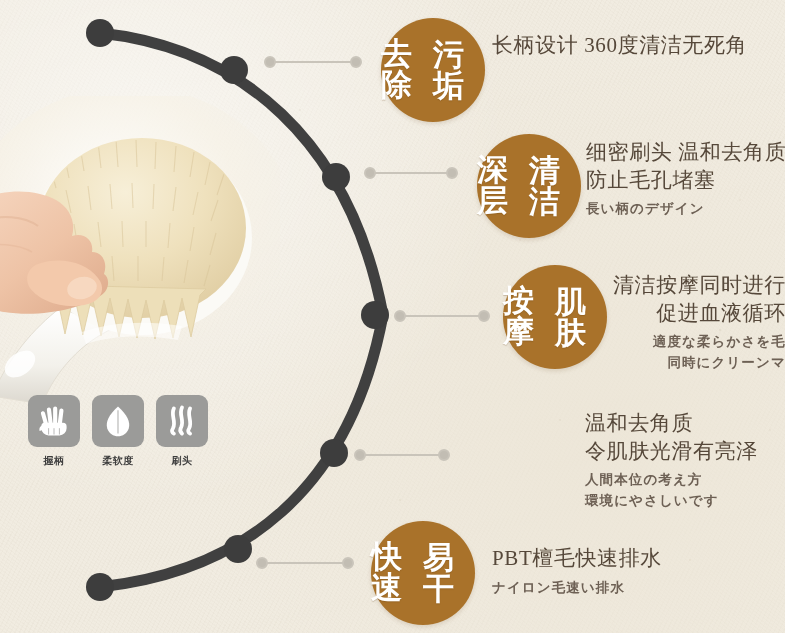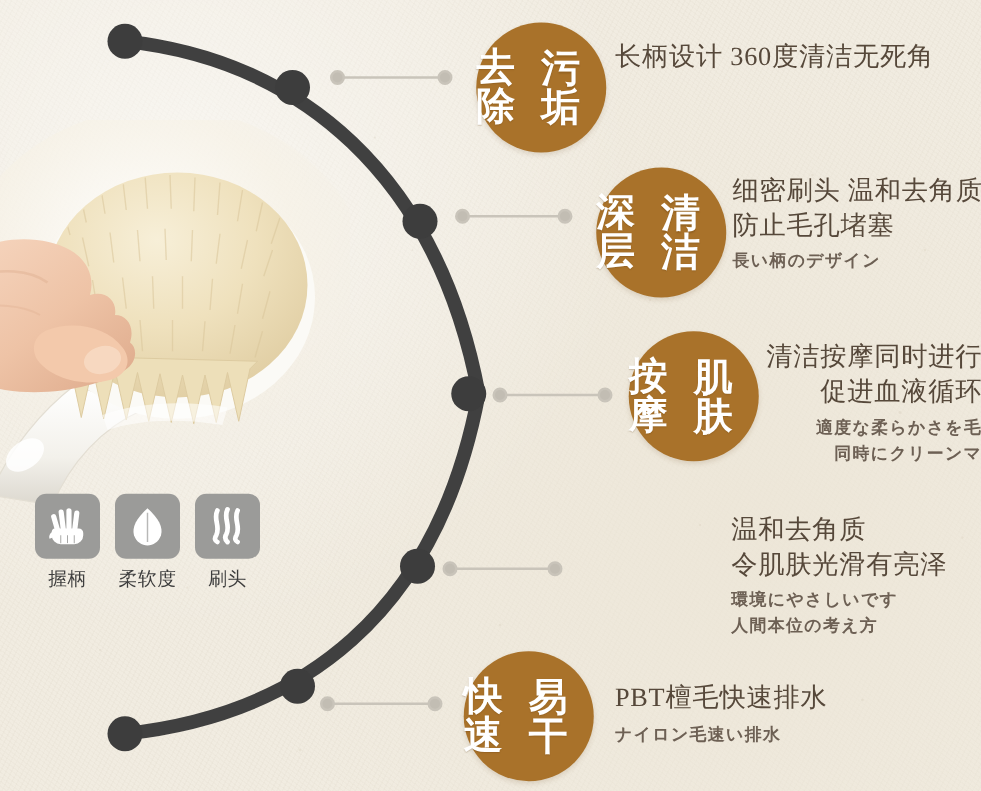--- a/index.html
+++ b/index.html
@@ -107,22 +107,22 @@
     width: 52px;
     height: 52px;
     border-radius: 9px;
     background: #9b9b99;
     display: flex;
     align-items: center;
     justify-content: center;
   }
   .feature .cap {
     margin-top: 7px;
-    font-size: 15px;
-    font-weight: normal;
+    font-size: 10px;
+    font-weight: bold;
     color: #3d3d3d;
     letter-spacing: 0.5px;
     white-space: nowrap;
   }
 </style>
 </head>
 <body>
 
 <div id="poster">
 
@@ -361,22 +361,22 @@
     <div class="subs">
       <div class="sub-line">適度な柔らかさを毛</div>
       <div class="sub-line">同時にクリーンマ</div>
     </div>
   </div>
 
   <div class="block" style="left:585px; top:410px;">
     <div class="main-line">温和去角质</div>
     <div class="main-line">令肌肤光滑有亮泽</div>
     <div class="subs">
+      <div class="sub-line">人間本位の考え方</div>
       <div class="sub-line">環境にやさしいです</div>
-      <div class="sub-line">人間本位の考え方</div>
     </div>
   </div>
 
   <div class="badge" style="left:371px; top:521px;">
     <span>快速</span>
     <span>易干</span>
   </div>
   <div class="block" style="left:492px; top:545px;">
     <div class="main-line">PBT檀毛快速排水</div>
     <div class="subs">

